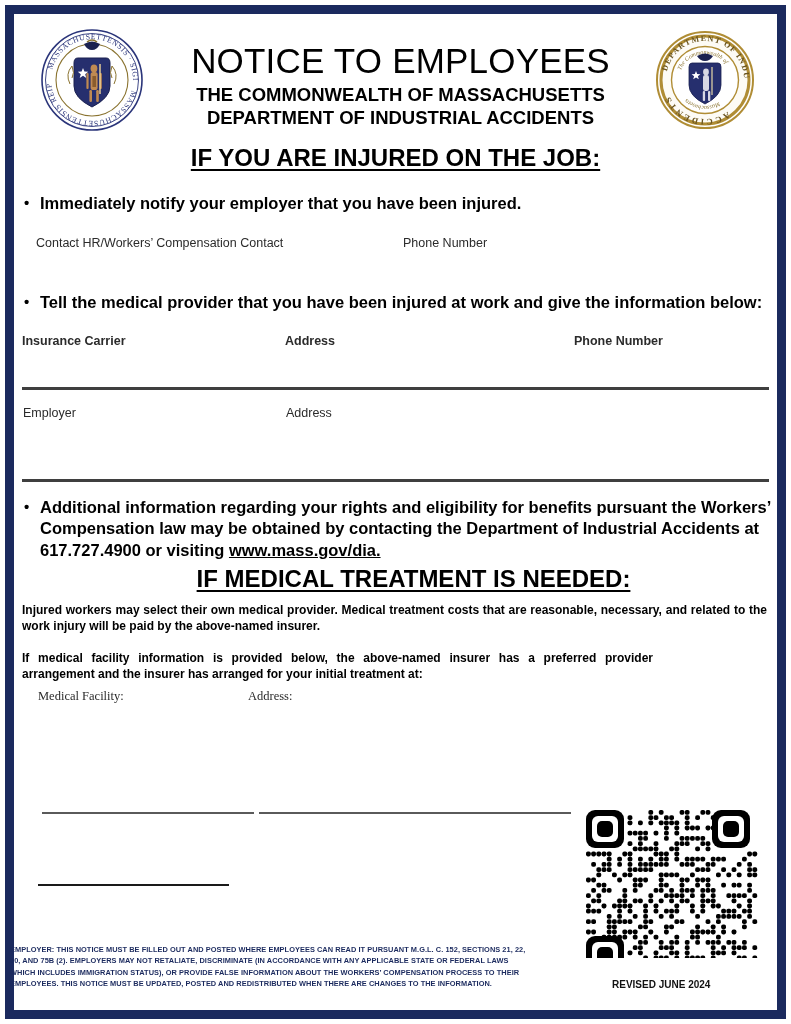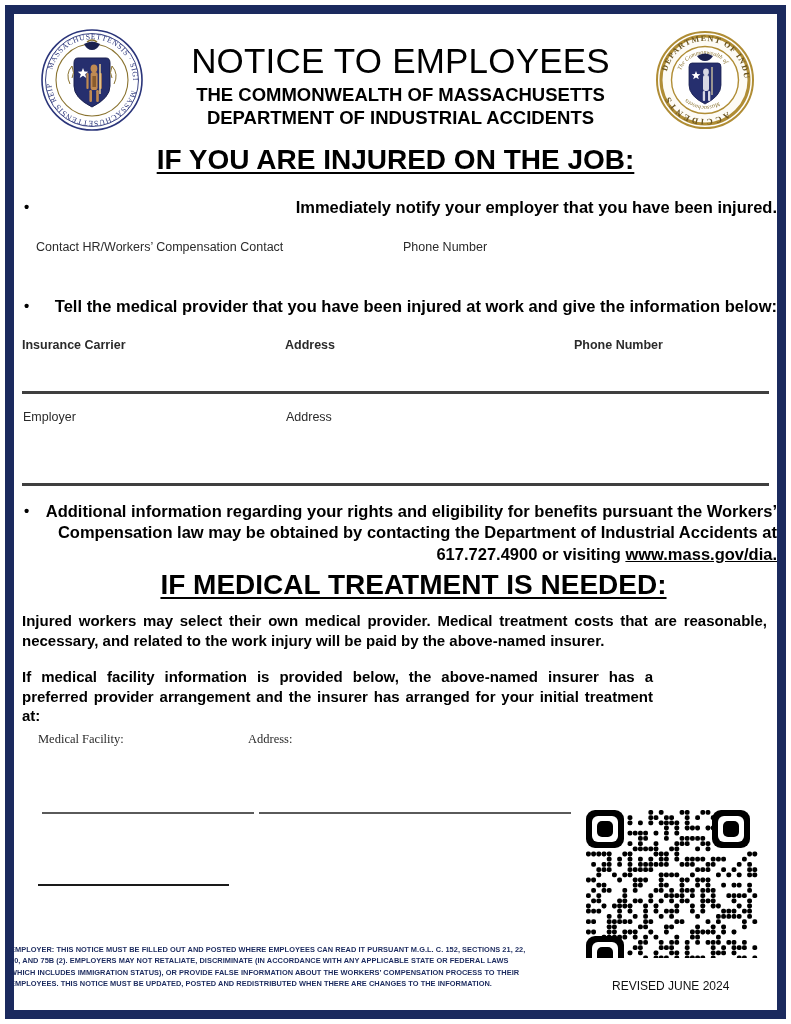--- a/index.html
+++ b/index.html
@@ -75,37 +75,36 @@
     font-size: 18.5px;
     font-weight: bold;
     line-height: 1.28;
     margin-top: 3px;
     white-space: nowrap;
   }
 
   
   .section-heading {
     text-align: center;
-    font-size: 28px;
+    font-size: 24px;
     font-weight: bold;
     text-decoration: underline;
     text-underline-offset: 3px;
     margin: 0;
   }
   .sh-injured { margin-top: 2px; }
   .sh-medical { margin-top: 4px; padding-left: 36px; }
 
   
   .bullet {
     position: relative;
     font-size: 16.5px;
     font-weight: bold;
     line-height: 1.30;
     padding-left: 18px;
-    text-align: right;
   }
   .bullet::before {
     content: "\2022";
     position: absolute;
     left: 2px;
     top: 0;
     font-size: 15px;
   }
 
   
@@ -134,21 +133,21 @@
     height: 0;
   }
   .underline-dark {
     position: absolute;
     border-top: 2px solid #1a1a1a;
     height: 0;
   }
 
   
   .para {
-    font-size: 15px;
+    font-size: 12px;
     font-weight: bold;
     line-height: 1.32;
     margin: 0;
   }
   .para-justify { text-align: justify; }
 
   .link-underline { text-decoration: underline; }
 
   
   .footer-note {
@@ -159,22 +158,22 @@
     font-size: 7.4px;
     font-weight: bold;
     line-height: 1.52;
     color: #1b2a5e;
     letter-spacing: 0.05px;
   }
   .revised {
     position: absolute;
     left: 612px;
     top: 979px;
-    font-size: 12px;
-    font-weight: normal;
+    font-size: 10px;
+    font-weight: bold;
     color: #111111;
   }
 
   
   #qr {
     position: absolute;
     left: 572px;
     top: 798px;
   }
 </style>

